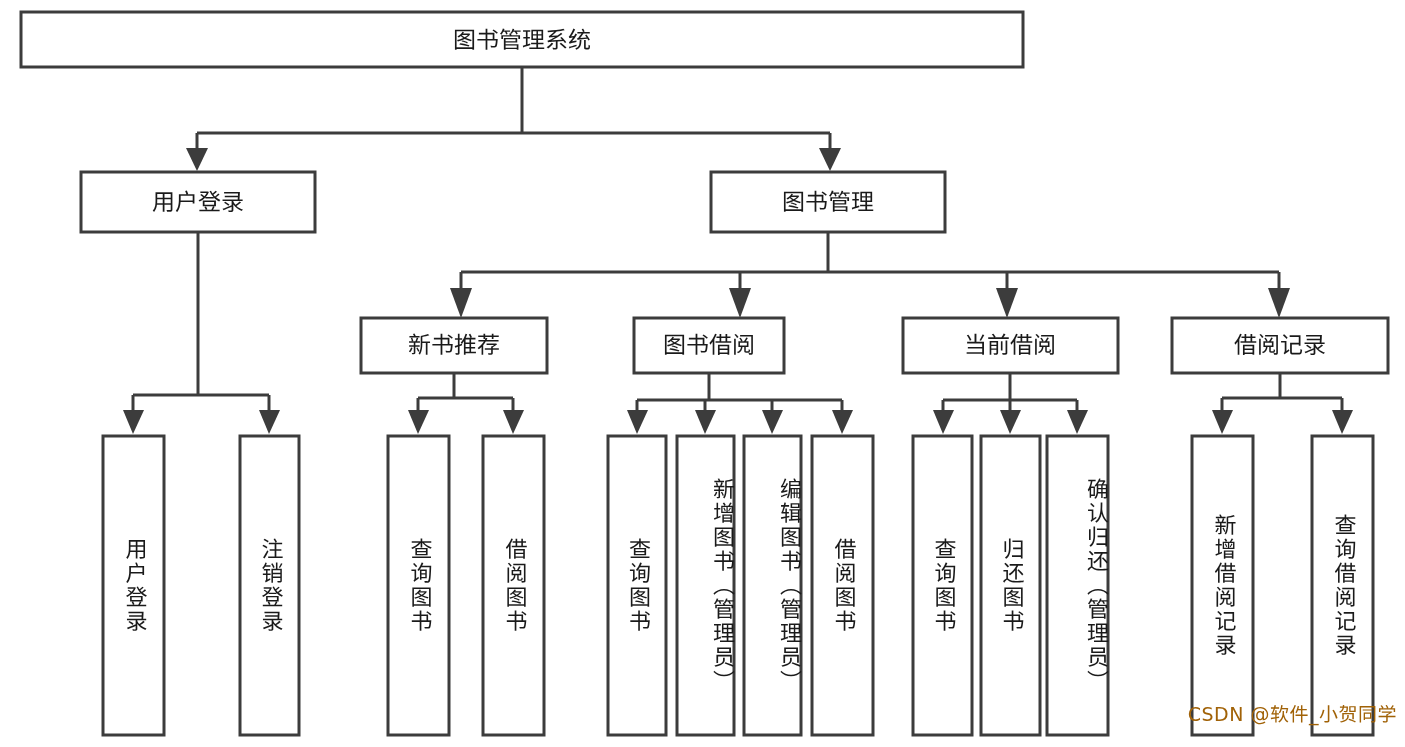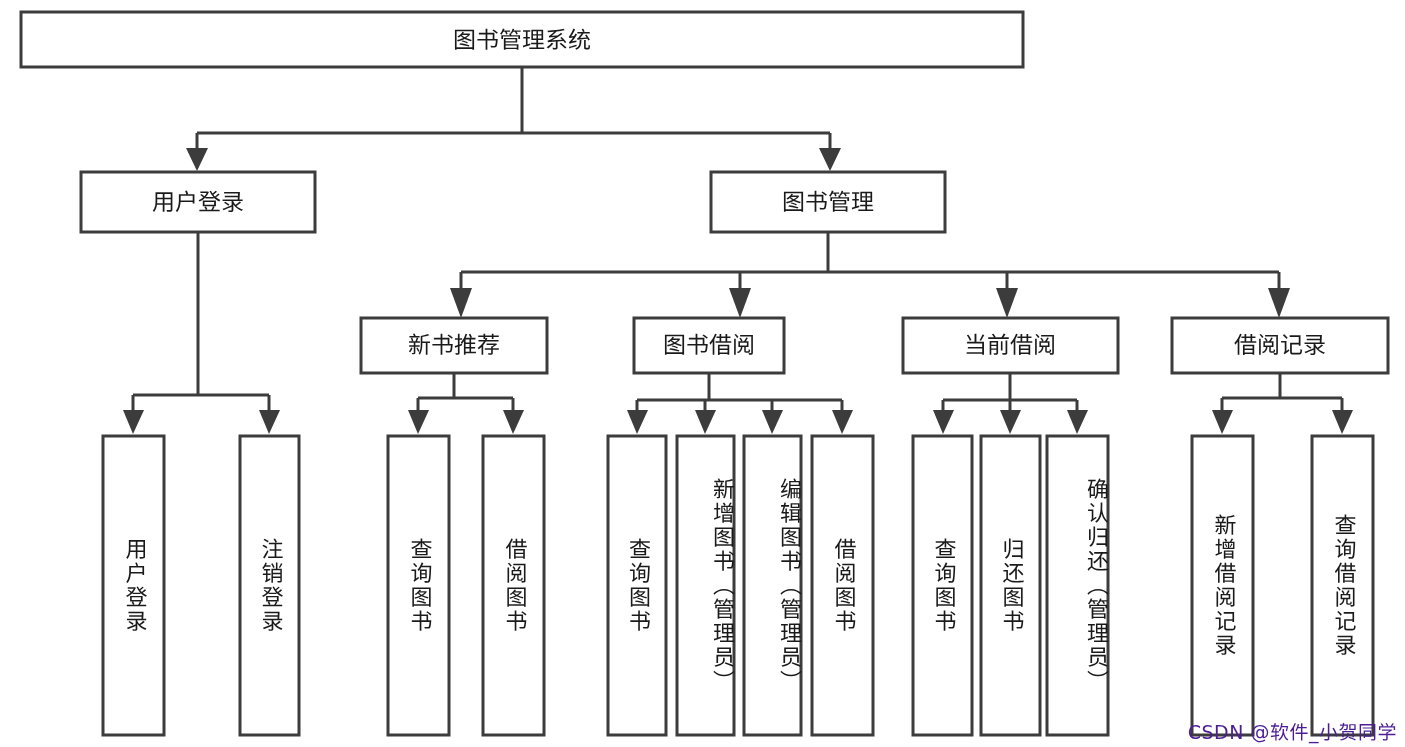--- a/index.html
+++ b/index.html
@@ -62,24 +62,24 @@
     font-size: 22px;
     line-height: 1.18;
     color: #1a1a1a;
     letter-spacing: 2px;
     white-space: nowrap;
     pointer-events: none;
   }
   .watermark {
     position: absolute;
     right: 8px;
-    bottom: 3px;
+    bottom: 21px;
     font-family: "DejaVu Sans", "Liberation Sans", sans-serif;
     font-size: 19px;
-    color: #4c1d95;
+    color: #a16207;
     letter-spacing: 0.5px;
     white-space: nowrap;
   }
 </style>
 </head>
 <body>
 
 <div id="diagram-root">
 
   <svg id="flow-svg" viewBox="0 0 1405 747">

